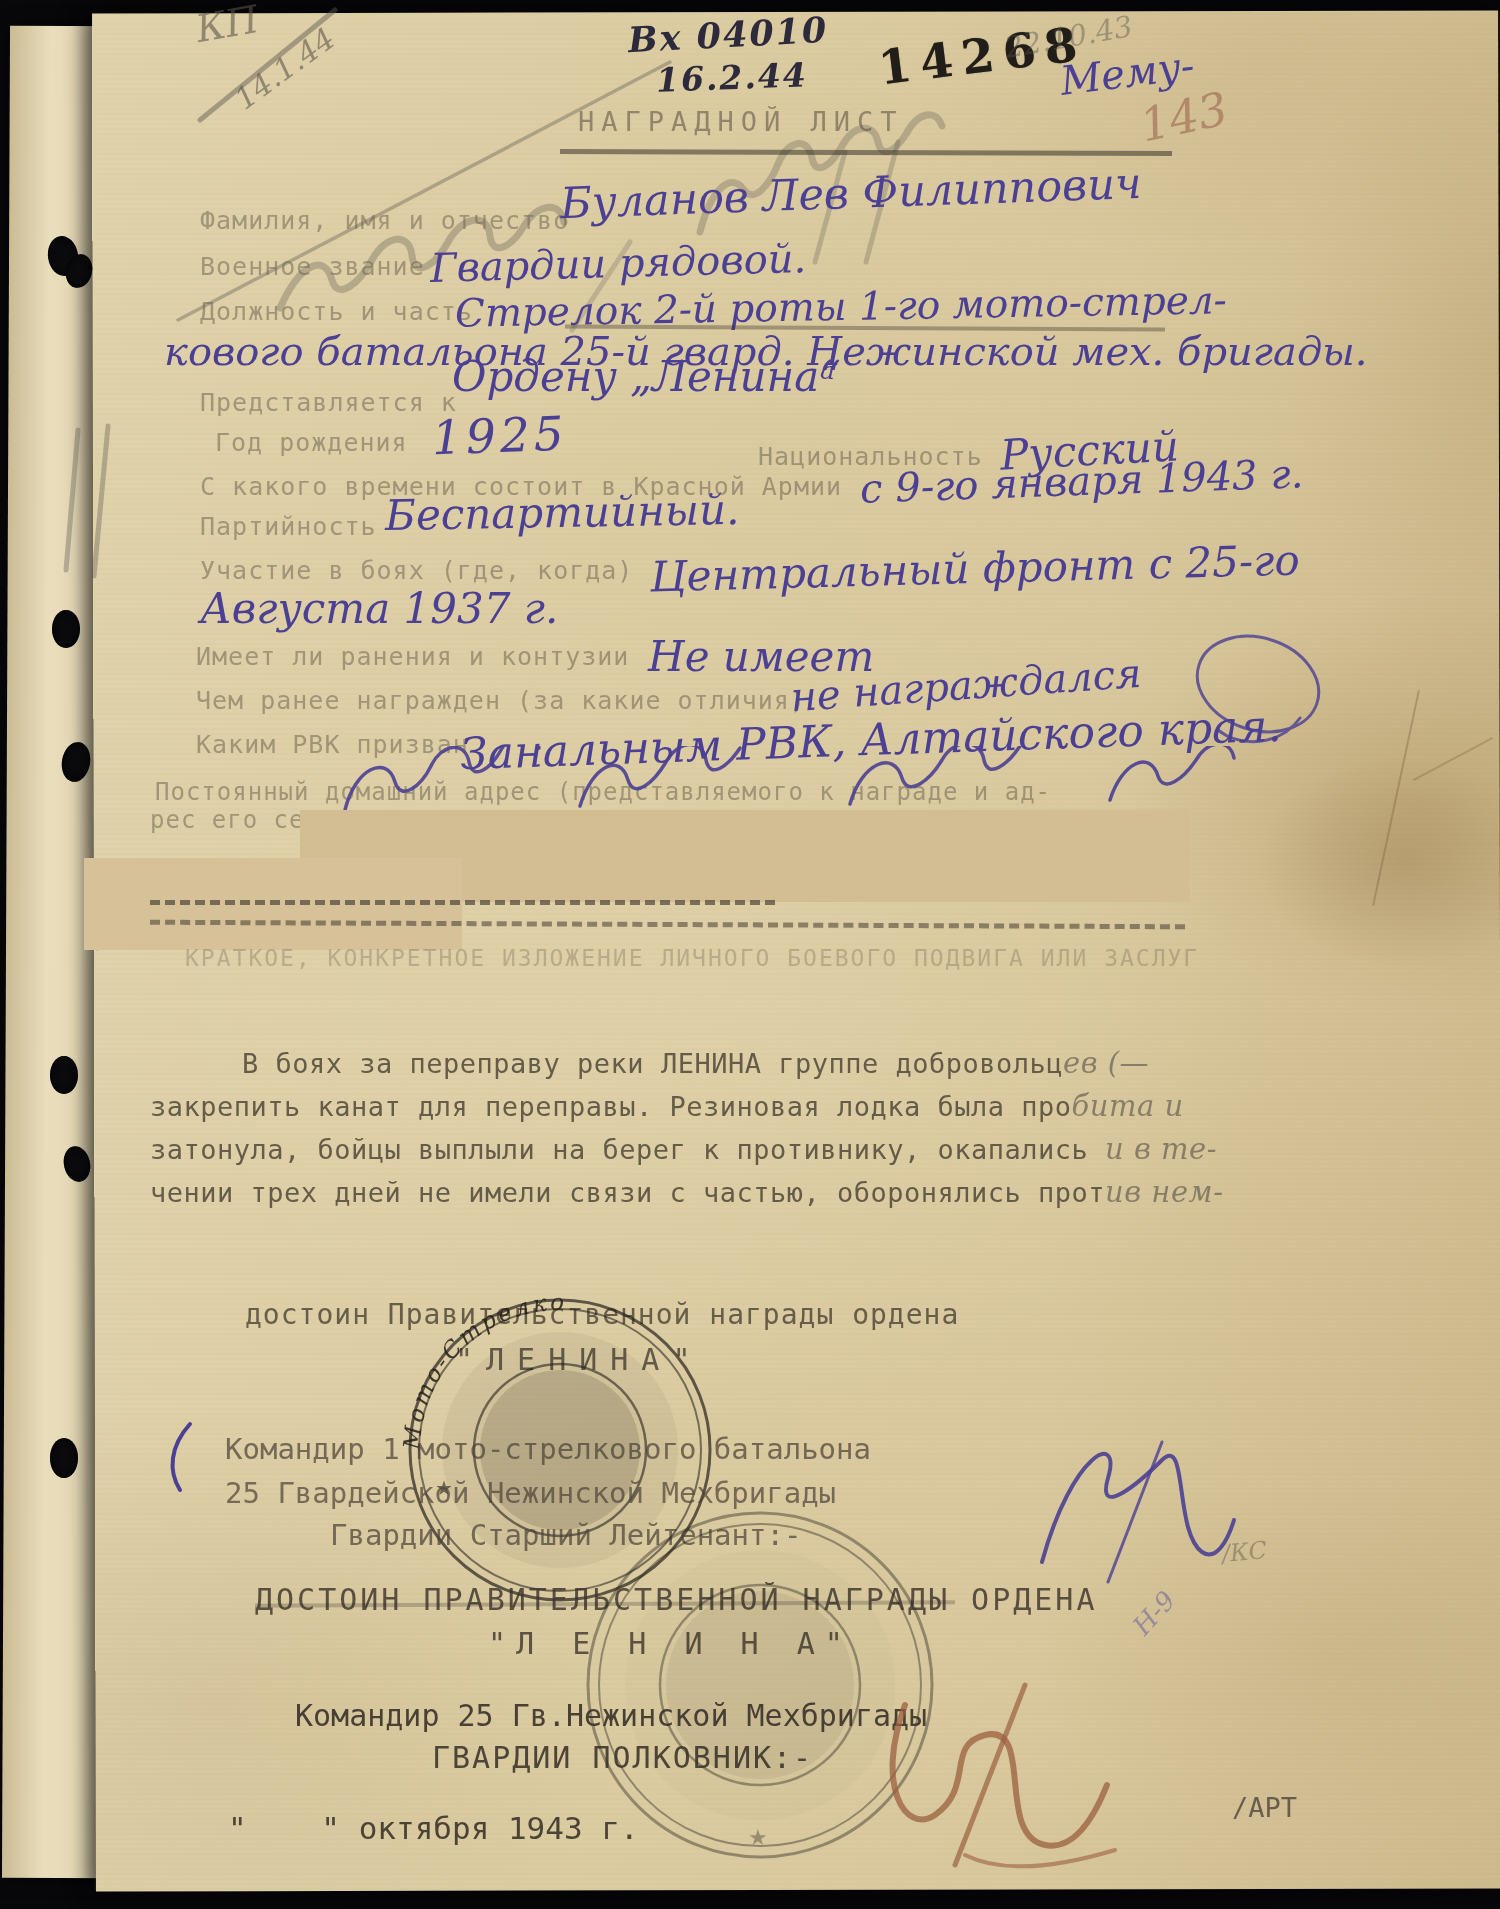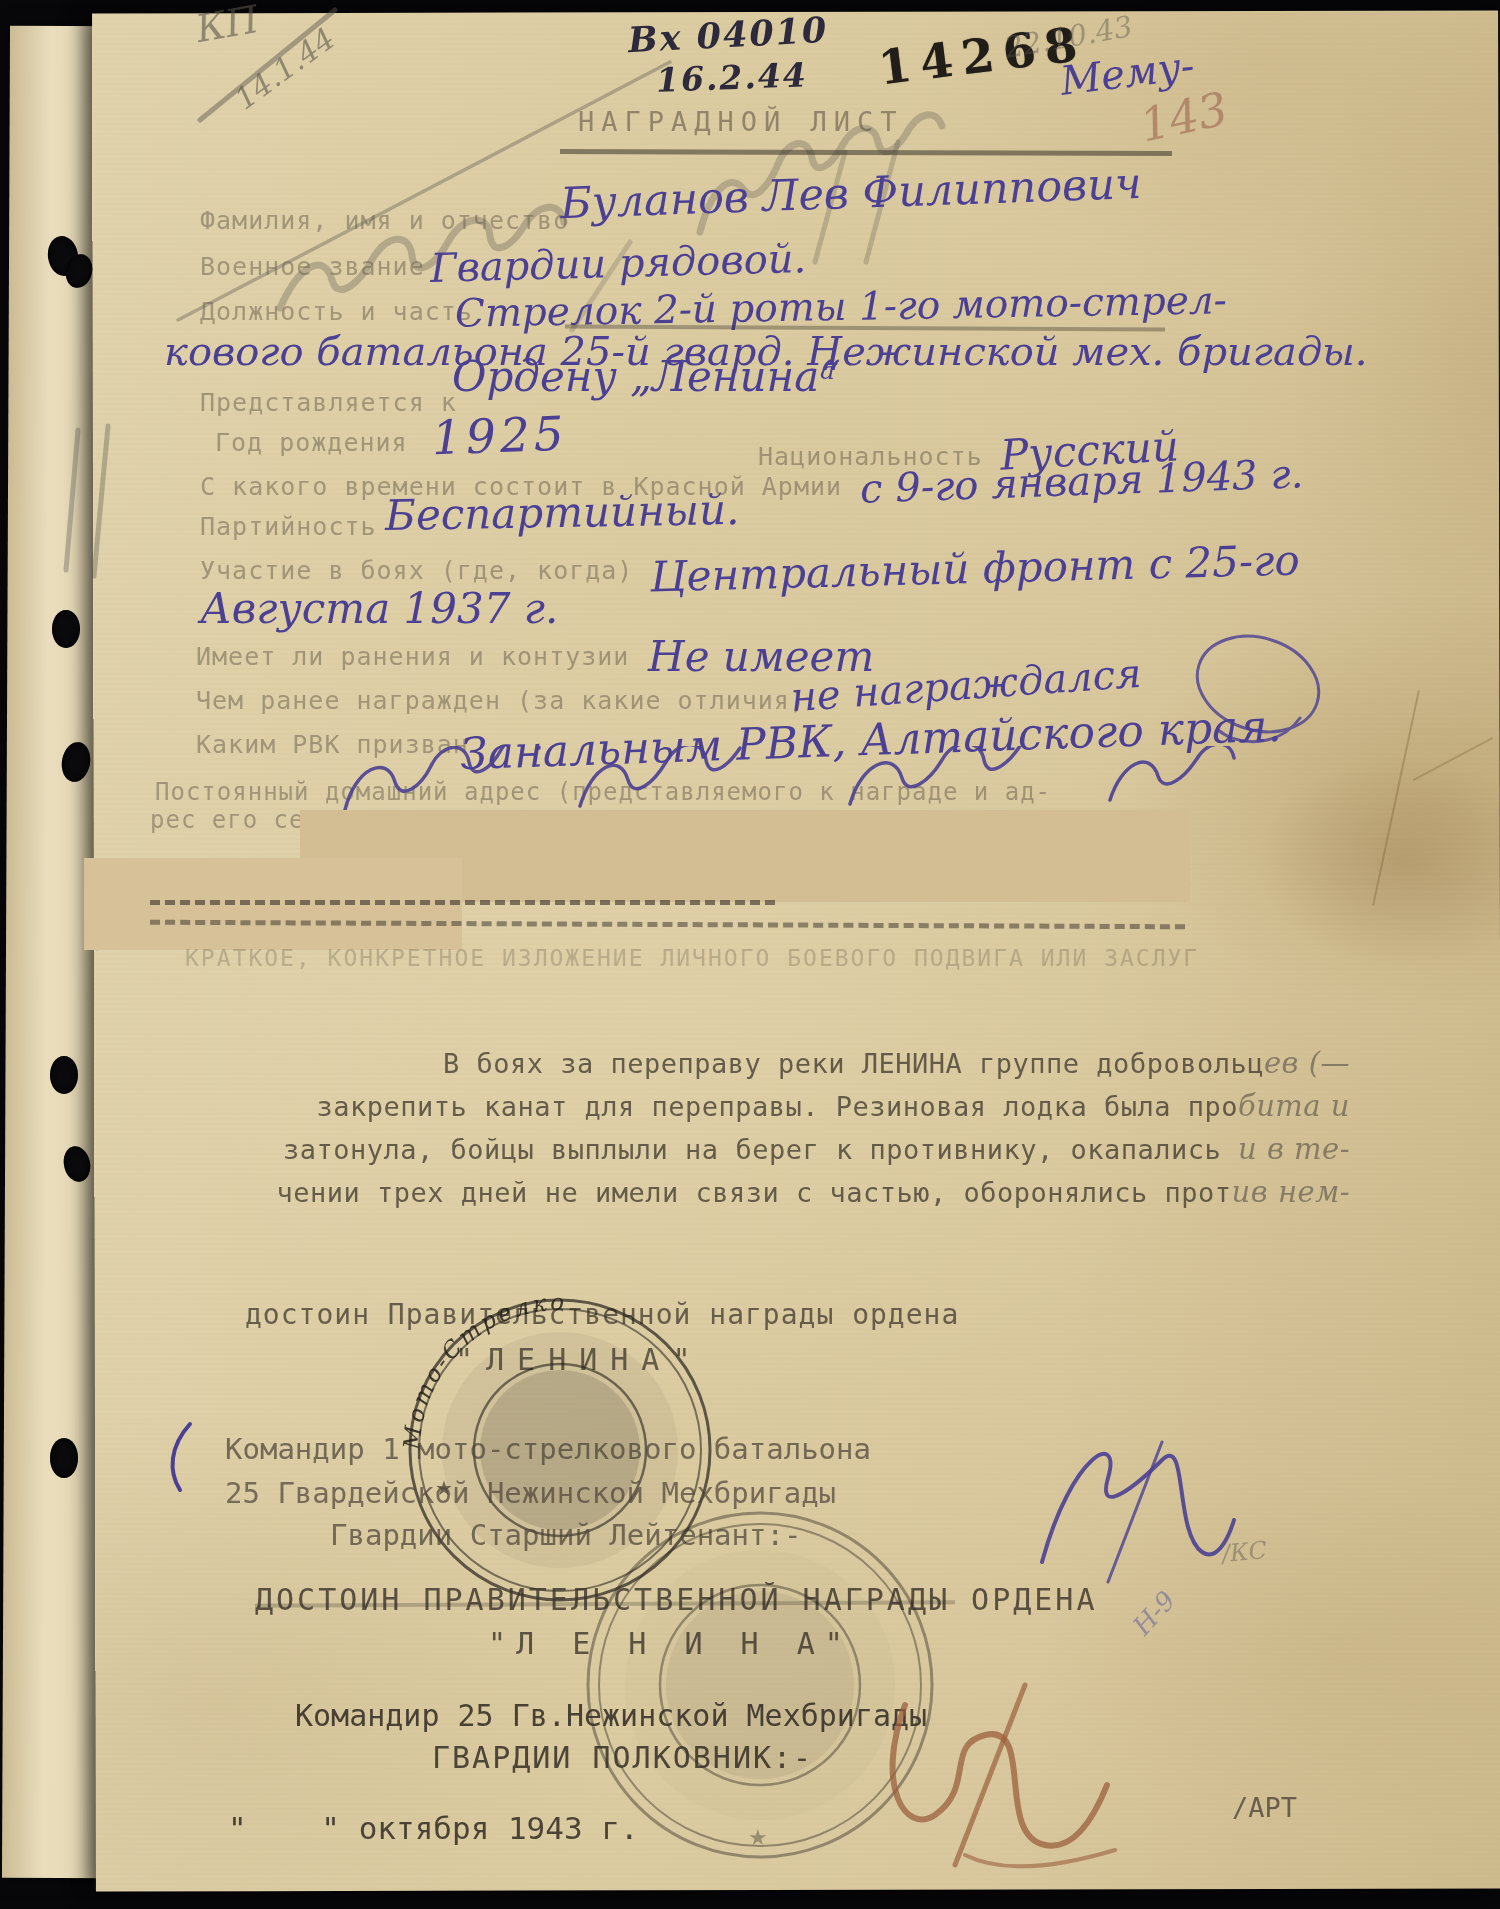--- a/index.html
+++ b/index.html
@@ -18,21 +18,21 @@
     background:
       radial-gradient(420px 300px at 1330px 790px, rgba(150,115,62,.26), transparent 70%),
       radial-gradient(300px 520px at 1400px 340px, rgba(160,130,80,.16), transparent 70%),
       radial-gradient(520px 300px at 1160px 50px, rgba(165,135,85,.14), transparent 70%),
       radial-gradient(210px 150px at 1310px 850px, rgba(120,85,45,.22), transparent 70%),
       radial-gradient(600px 420px at 120px 1690px, rgba(150,120,70,.12), transparent 70%),
       radial-gradient(420px 260px at 1240px 1640px, rgba(150,120,70,.10), transparent 70%),
       radial-gradient(820px 620px at 620px 990px, rgba(255,248,222,.10), transparent 70%),
       repeating-linear-gradient(0deg, rgba(120,100,60,.025) 0 2px, rgba(0,0,0,0) 2px 5px);}
   
-  .typed{font-family:"DejaVu Sans Mono",monospace;color:rgba(70,62,50,.8);text-align:right;}
+  .typed{font-family:"DejaVu Sans Mono",monospace;color:rgba(70,62,50,.8);}
   .label{font-family:"DejaVu Sans Mono",monospace;font-size:25px;
          color:rgba(105,95,76,.52);filter:blur(.45px);letter-spacing:1px;white-space:nowrap;}
   .vfaded{color:rgba(112,102,82,.34)!important;filter:blur(.6px);}
   .hand{font-family:"DejaVu Serif",serif;font-style:italic;color:#4b4094;white-space:nowrap;}
   .pencil{font-family:"DejaVu Serif",serif;font-style:italic;color:rgba(88,82,74,.58);white-space:nowrap;}
   .pencil2{font-family:"DejaVu Serif",serif;font-style:italic;color:rgba(84,78,70,.6);}
   .ink-dark{font-family:"DejaVu Serif",serif;font-style:italic;font-weight:600;color:#2d2a3c;white-space:nowrap;}
   .cit-line{white-space:nowrap;line-height:43px;font-size:27px;letter-spacing:.5px;}
   .hole{background:#0a0a0d;border-radius:50%;box-shadow:inset 0 0 6px #000;}
   .rule{background:rgba(50,44,36,.7);}

